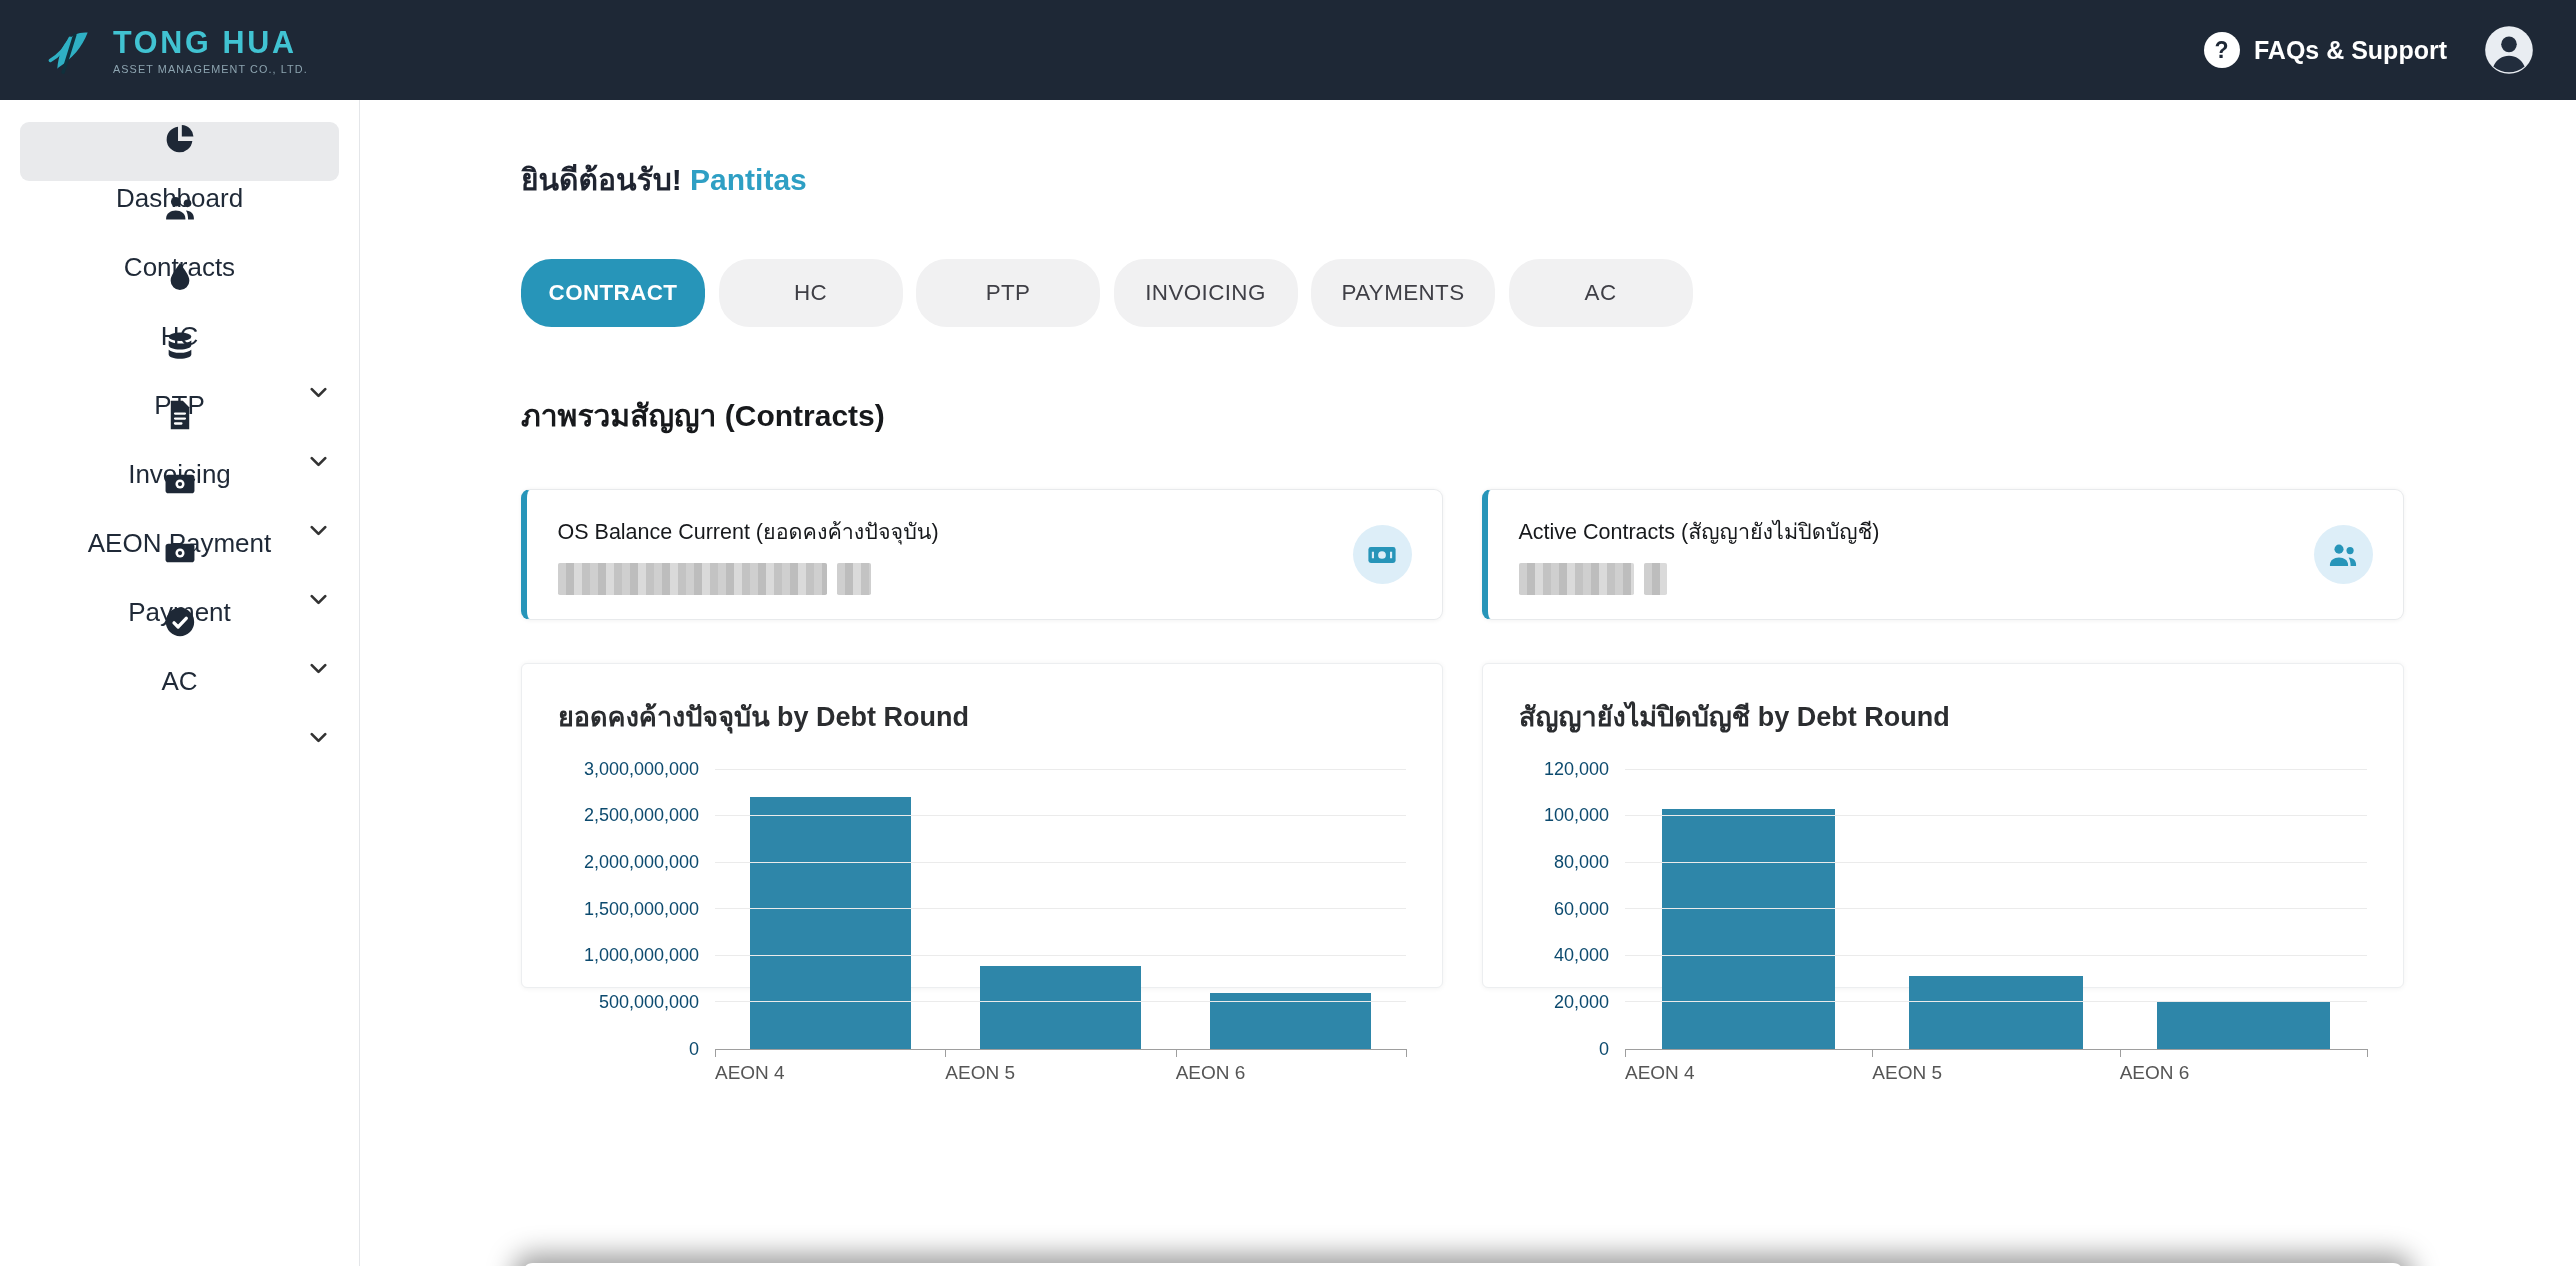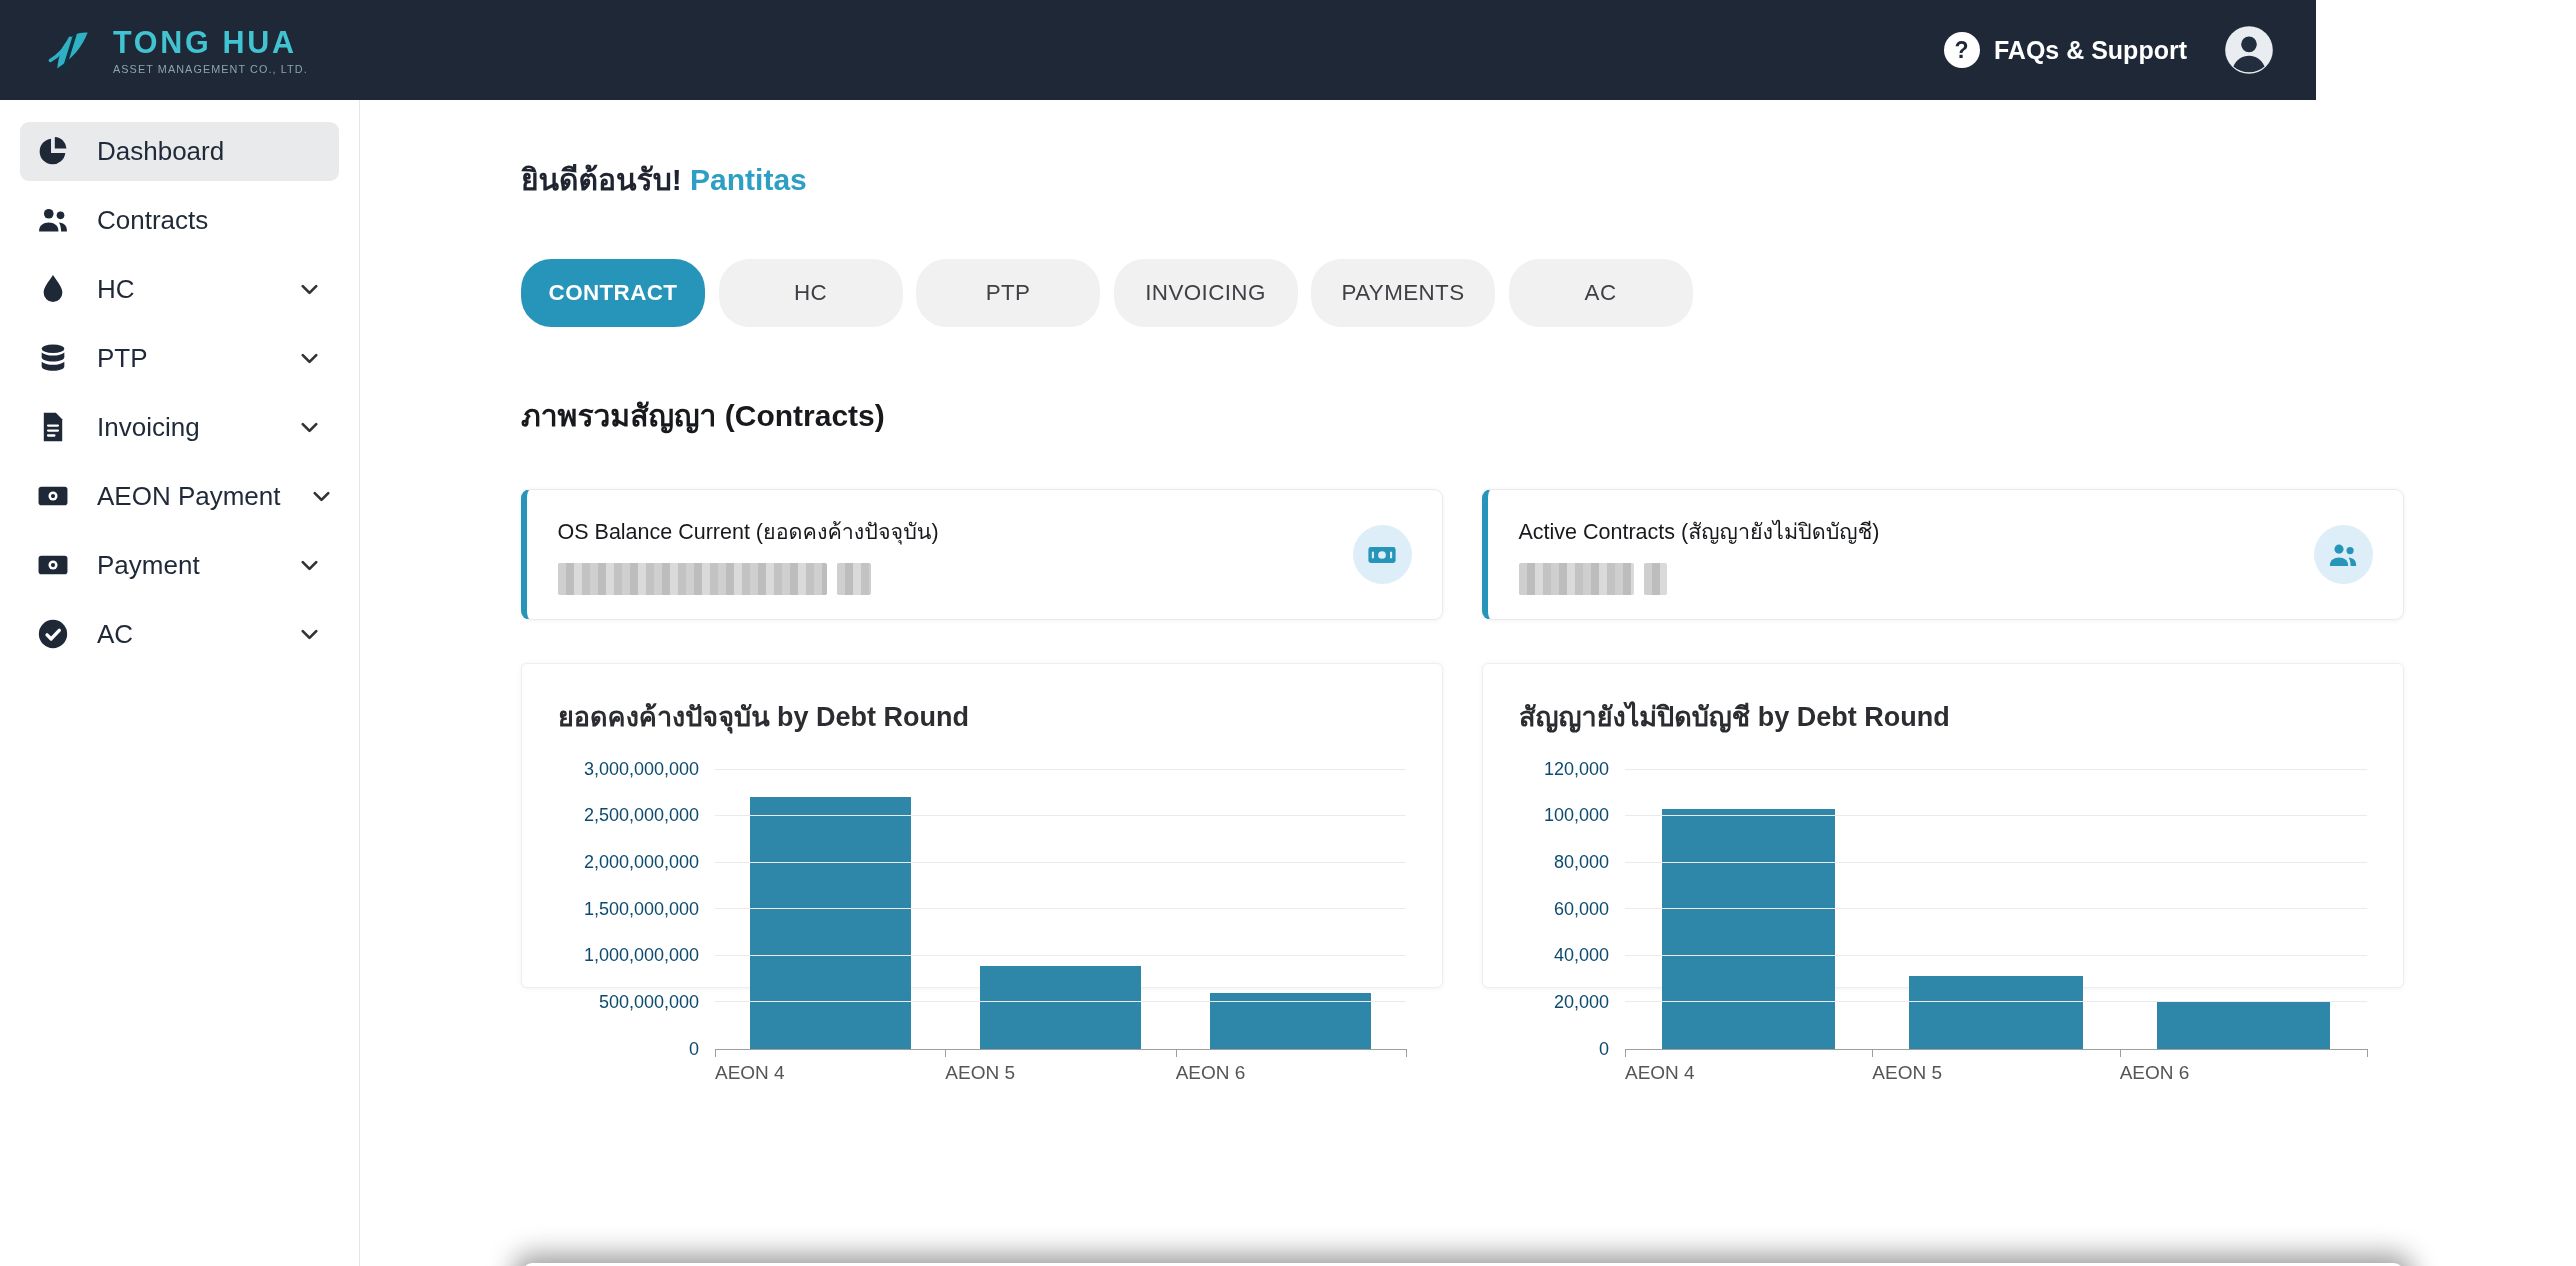--- a/index.html
+++ b/index.html
@@ -1,42 +1,42 @@
 <!DOCTYPE html>
 <html style="--accent: #2795b9;font-size:14.4px"><head>
 <meta charset="utf-8">
 <style>
   * { margin:0; padding:0; box-sizing:border-box; }
   html,body { width:2576px; height:1266px; overflow:hidden; background:#ffffff;
               font-family:"Liberation Sans", sans-serif; }
 
   
-  .topbar { position:absolute; top:0; left:0; width:2316px; height:100px;
+  .topbar { position:absolute; top:0; left:0; width:2576px; height:100px;
             background:#1e2836; display:flex; align-items:center;
             justify-content:space-between; padding:0 41px; z-index:20; }
   .brand { display:flex; align-items:center; gap:16px; }
   .brand-mark svg { display:block; }
   .brand-text { display:flex; flex-direction:column; }
   .brand-name { color:#41c3d2; font-size:30.5px; font-weight:bold; letter-spacing:2.7px; }
   .brand-sub { color:#8da4b0; font-size:10.8px; letter-spacing:1.1px; margin-top:3.6px; }
   .topbar-right { display:flex; align-items:center; gap:36px; }
   .faq { display:flex; align-items:center; gap:14.4px; color:#ffffff;
          font-size:25px; font-weight:bold; cursor:pointer; }
   .faq-circle { width:36px; height:36px; border-radius:50%; background:#ffffff;
                 color:#1e2836; display:flex; align-items:center; justify-content:center;
                 font-size:23px; font-weight:bold; }
   .avatar { width:52px; height:52px; cursor:pointer; }
   .avatar svg { width:52px; height:52px; display:block; }
 
   
   .sidebar { position:absolute; top:100px; left:0; bottom:0; width:360px;
              background:#ffffff; border-right:0.9px solid #e4e6e9; padding:21.5px 20px 0 20px; }
   .side-item { display:flex; align-items:center; gap:27px; height:59px;
-               padding:0 16px; border-radius:9px; margin-bottom:10px;
-               font-size:26px; color:#1f2937; cursor:pointer; }
+               padding:0 7px; border-radius:9px; margin-bottom:10px;
+               font-size:26px; color:#1f2937; cursor:pointer;flex-direction:column; }
   .side-item.active { background:#e9eaec; }
   .side-icon { width:34px; height:34px; color:#1e2836; flex:0 0 34px; }
   .side-icon svg { width:34px; height:34px; display:block; }
   .side-label { white-space:nowrap; }
   .chev { margin-left:auto; width:27px; height:27px; color:#333; }
   .chev svg { width:27px; height:27px; display:block; }
 
   
   .main { position:absolute; top:100px; left:360px; right:0; bottom:0;
           padding:56px 172px 0 161px; background:#ffffff; }

